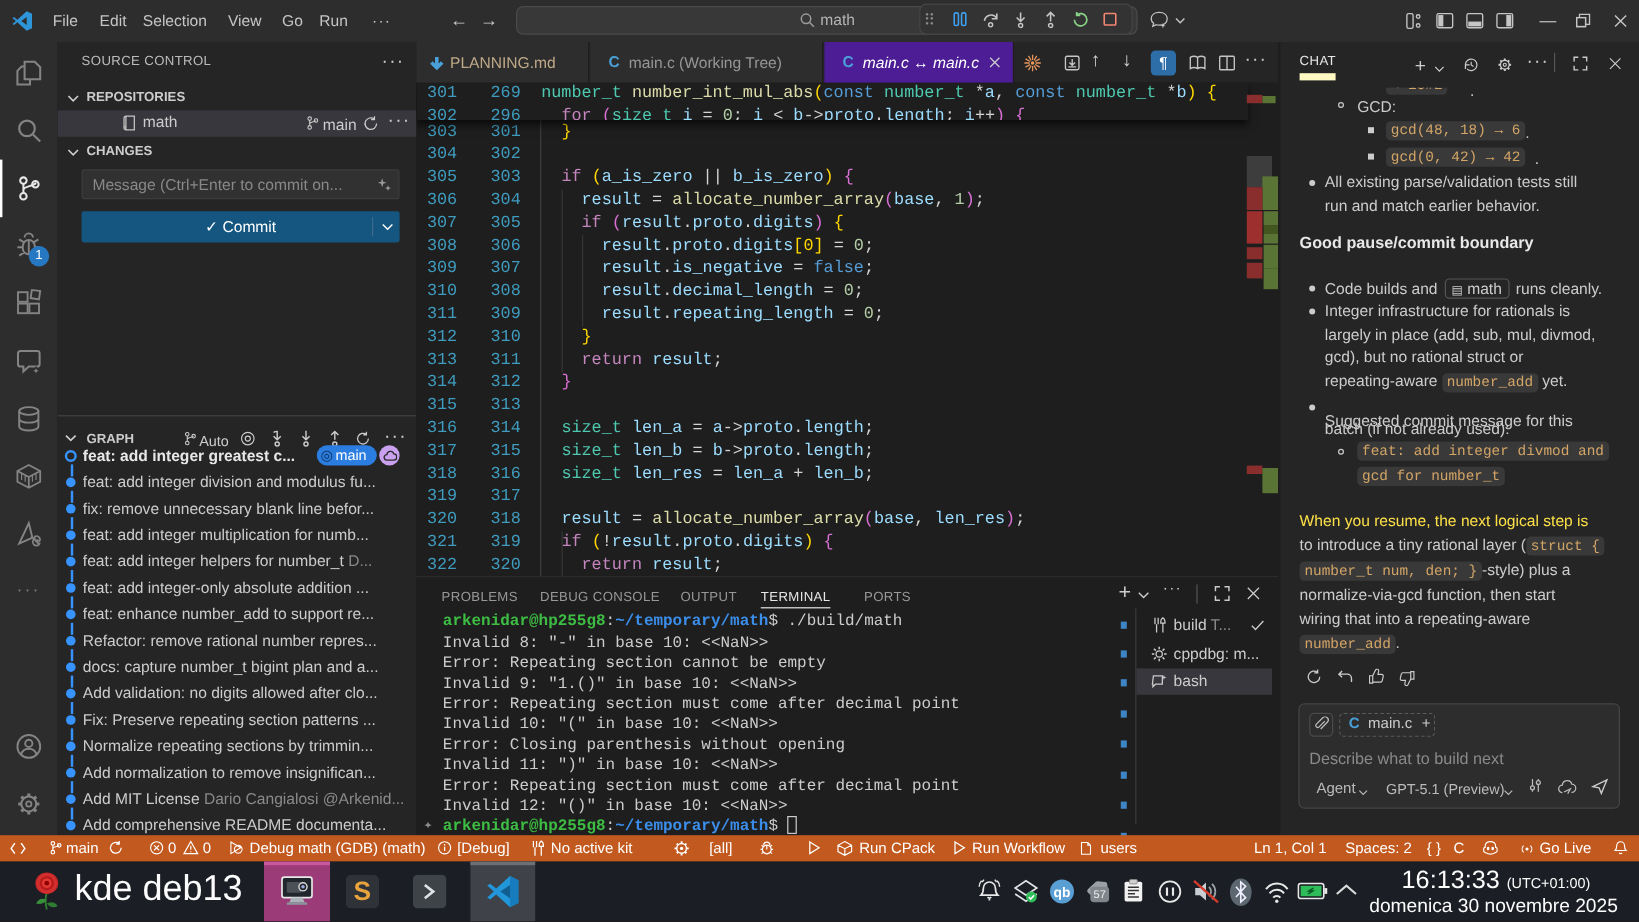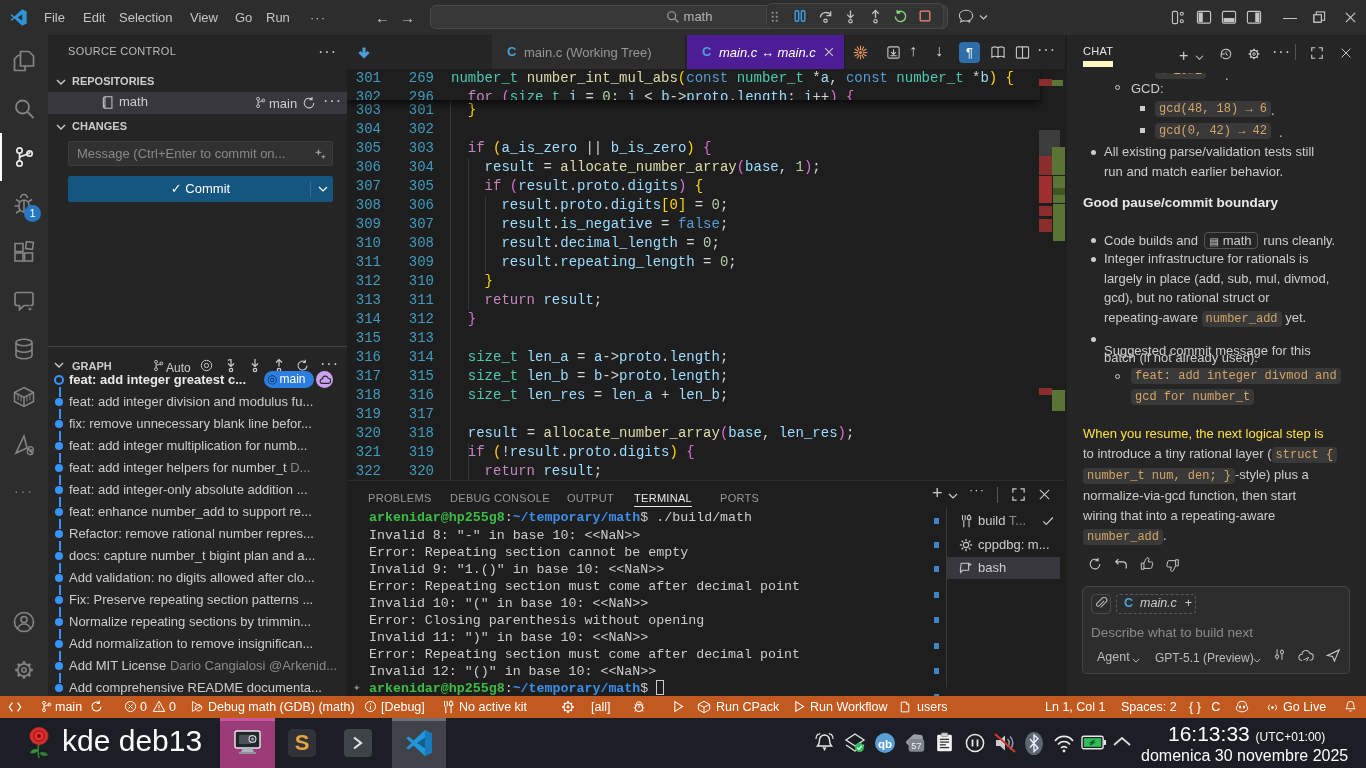--- a/index.html
+++ b/index.html
@@ -294,20 +294,23 @@
       <svg class="abs" style="left:266px;top:112px" width="13" height="13" viewBox="0 0 16 16">
         <path d="M5.5 2 l1.1 3.4 L10 6.5 l-3.4 1.1 L5.5 11 l-1.1-3.4 L1 6.5 l3.4-1.1z M11.5 9 l.8 2.2 2.2.8 -2.2.8 -.8 2.2 -.8-2.2 -2.2-.8 2.2-.8z" fill="#999"></path>
       </svg>
       <div class="abs" style="left:262px;top:146px;width:1px;height:16px;background:#3c6a8d"></div>
       <svg class="abs" style="left:270px;top:150px" width="10" height="8" viewBox="0 0 10 8">
         <path d="M1 2 L5 6 L9 2" stroke="#fff" fill="none" stroke-width="1.2"></path>
       </svg>
 </div>
 
 <div id="tabsbar">
+  <div class="tab" style="left:0;width:144px;">
+        <span style="margin-left:28px;color:#bfa988">PLANNING.md</span>
+      </div>
   <div class="tab" style="left:145px;width:194px;">
         <span style="margin-left:32px">main.c (Working Tree)</span>
       </div>
   <div class="tab" style="left:340px;width:158px;background:#4c1d95;color:#ffffff;">
         <span style="margin-left:32px;font-style:italic">main.c ↔ main.c</span>
       </div>
 <svg class="abs" style="left:10px;top:10px" width="14" height="14" viewBox="0 0 14 11">
         <path d="M7 1 v7 M2.5 5.5 L7 10 L11.5 5.5" stroke="#4aa0d8" fill="none" stroke-width="3"></path>
       </svg>
       <div class="abs" style="left:160px;top:9px;font-size:13px;font-weight:bold;color:#4aa0d8">C</div>
@@ -584,21 +587,21 @@
       </svg>
       <svg class="abs" style="left:99px;top:523px" width="14" height="14" viewBox="0 0 16 16">
         <path d="M1.5 7 h3 v7 h-3 z M4.5 13 h7.5 a1.5 1.5 0 0 0 1.5-1.2 l1-4.3 a1.5 1.5 0 0 0 -1.5-1.8 H9.5 l.7-3.2 a1.6 1.6 0 0 0 -3-.9 L4.5 7" stroke="#ccc" fill="none" stroke-width="1.1" transform="rotate(180 7.75 8)"></path>
       </svg>
       <div class="abs" style="left:15px;top:551px;width:268px;height:88px;background:#2d2d2d;border:1px solid #454545;border-radius:5px;"></div>
       <div class="abs" style="left:24px;top:559px;width:20px;height:20px;border:1px solid #4a4a4a;border-radius:4px;"></div>
       <svg class="abs" style="left:27px;top:562px" width="14" height="14" viewBox="0 0 16 16">
         <path d="M11.5 4.5 L6 10 a1.8 1.8 0 0 1 -2.6-2.6 L9.5 1.3 a3 3 0 0 1 4.3 4.3 L7.5 12" stroke="#bbb" fill="none" stroke-width="1.2"></path>
       </svg>
       <div class="abs" style="left:49px;top:559px;width:80px;height:20px;border:1px dashed #5a5a5a;border-radius:4px;"></div>
-      <div class="abs" style="left:57px;top:561px;font-size:12.5px;color:#cccccc;white-space:nowrap;"><span style="color:#4aa0d8;font-weight:bold">C</span><span style="font-style:italic;color:#ccc;margin-left:7px">main.c</span><span style="color:#ccc;margin-left:8px">+</span></div>
+      <div class="abs" style="left:57px;top:561px;font-size:12.5px;color:#cccccc;white-space:nowrap;"><span style="color:#4aa0d8;font-weight:bold">C</span><span style="color:#ccc;margin-left:7px">main.c</span><span style="color:#ccc;margin-left:8px">+</span></div>
       <div class="abs" style="left:24px;top:590px;font-size:13.5px;color:#8a8a8a;white-space:nowrap;">Describe what to build next</div>
       <div class="abs" style="left:30px;top:615px;font-size:12.5px;color:#bbb;white-space:nowrap;">Agent</div>
       <svg class="abs" style="left:65px;top:622px" width="8" height="7" viewBox="0 0 10 8">
         <path d="M1 2 L5 6 L9 2" stroke="#bbb" fill="none" stroke-width="1.2"></path>
       </svg>
       <div class="abs" style="left:88px;top:616px;font-size:12px;color:#bbb;white-space:nowrap;">GPT-5.1 (Preview)</div>
       <svg class="abs" style="left:186px;top:622px" width="8" height="7" viewBox="0 0 10 8">
         <path d="M1 2 L5 6 L9 2" stroke="#bbb" fill="none" stroke-width="1.2"></path>
       </svg>
       <svg class="abs" style="left:206px;top:613px" width="13" height="13" viewBox="0 0 16 16">

